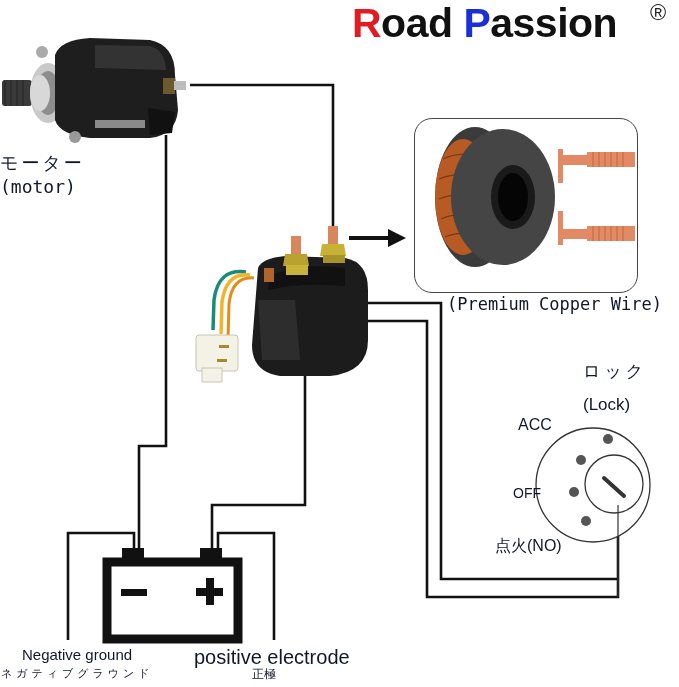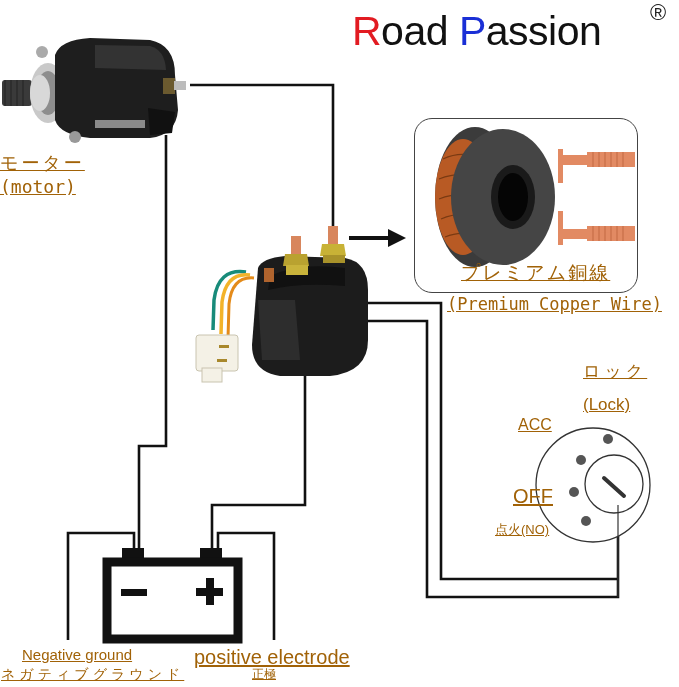--- a/index.html
+++ b/index.html
@@ -1,22 +1,22 @@
 <!DOCTYPE html>
 <html><head>
 <meta charset="utf-8">
 <style>
   html, body { margin: 0; padding: 0; background: #ffffff; }
   body { width: 679px; height: 687px; position: relative; overflow: hidden; font-family: "DejaVu Sans", sans-serif; }
   #canvas { position: absolute; left: 0; top: 0; }
-  .brand { position: absolute; left: 352px; top: 8px; font-family: "Liberation Sans", sans-serif; font-weight: normal; font-size: 41px; letter-spacing: -0.5px; color: #111; }
+  .brand { position: absolute; left: 352px; top: 0; font-family: "Liberation Sans", sans-serif; font-weight: bold; font-size: 41px; letter-spacing: -0.5px; color: #111; }
   .brand .r { color: #e21b22; }
   .brand .p { color: #1a2fd6; }
   .reg { position: absolute; left: 650px; top: 0px; font-family: "Liberation Sans", sans-serif; font-size: 22px; color: #222; }
-  .lbl { position: absolute; color: #a16207; white-space: nowrap; text-decoration: underline; }
+  .lbl { position: absolute; color: #0f172a; white-space: nowrap; }
   .mono { font-family: "DejaVu Sans Mono", monospace; }
   .sans { font-family: "Liberation Sans", sans-serif; }
   .copper-box { position: absolute; left: 414px; top: 118px; width: 222px; height: 173px; border: 1.5px solid #444; border-radius: 18px; background: #fff; }
 </style>
 </head>
 <body>
 
 <svg id="canvas" width="679" height="687" viewBox="0 0 679 687">
 
   <g stroke="#111" stroke-width="2.6" fill="none">
@@ -147,35 +147,34 @@
       <line x1="202" y1="33" x2="202" y2="48"></line>
         <line x1="208" y1="33" x2="208" y2="48"></line>
       <line x1="178" y1="107" x2="178" y2="122"></line>
         <line x1="184" y1="107" x2="184" y2="122"></line>
       <line x1="190" y1="107" x2="190" y2="122"></line>
         <line x1="196" y1="107" x2="196" y2="122"></line>
       <line x1="202" y1="107" x2="202" y2="122"></line>
         <line x1="208" y1="107" x2="208" y2="122"></line>
     </g>
   </svg>
-  <div class="lbl mono" style="left:46px; top:141px; font-size:19px; letter-spacing:2px;">プレミアム銅線</div>
 </div>
 
 <div class="brand">
   <span class="r">R</span><span>oad </span><span class="p">P</span><span>assion</span>
 </div>
 <div class="reg">®</div>
 
 <div class="lbl mono" style="left:0px; top:151px; font-size:18px; letter-spacing:3px;">モーター</div>
 <div class="lbl mono" style="left:0px; top:176px; font-size:18px;">(motor)</div>
 
 <div class="lbl mono" style="left:447px; top:294px; font-size:17px;">(Premium Copper Wire)</div>
 
 <div class="lbl sans" style="left:583px; top:360px; font-size:17px; letter-spacing:4px;">ロック</div>
 <div class="lbl sans" style="left:583px; top:395px; font-size:17px;">(Lock)</div>
 <div class="lbl sans" style="left:518px; top:416px; font-size:16px;">ACC</div>
-<div class="lbl sans" style="left:513px; top:485px; font-size:20px;">OFF</div>
-<div class="lbl sans" style="left:495px; top:521px; font-size:13px;">点火(NO)</div>
+<div class="lbl sans" style="left:513px; top:485px; font-size:14px;">OFF</div>
+<div class="lbl sans" style="left:495px; top:536px; font-size:16px;">点火(NO)</div>
 
 <div class="lbl sans" style="left:22px; top:646px; font-size:15px;">Negative ground</div>
-<div class="lbl sans" style="left:1px; top:666px; font-size:14px; letter-spacing:4px;text-align:right;">ネガティブグラウンド</div>
+<div class="lbl sans" style="left:1px; top:666px; font-size:11px; letter-spacing:4px;text-align:right;">ネガティブグラウンド</div>
 <div class="lbl sans" style="left:194px; top:646px; font-size:20px;">positive electrode</div>
 <div class="lbl sans" style="left:252px; top:666px; font-size:12px;">正極</div>
 
 </body></html>

